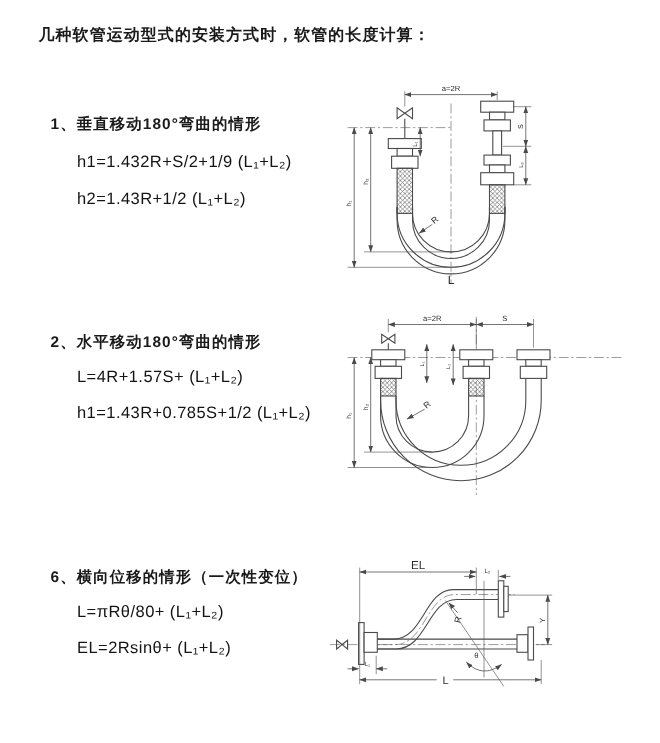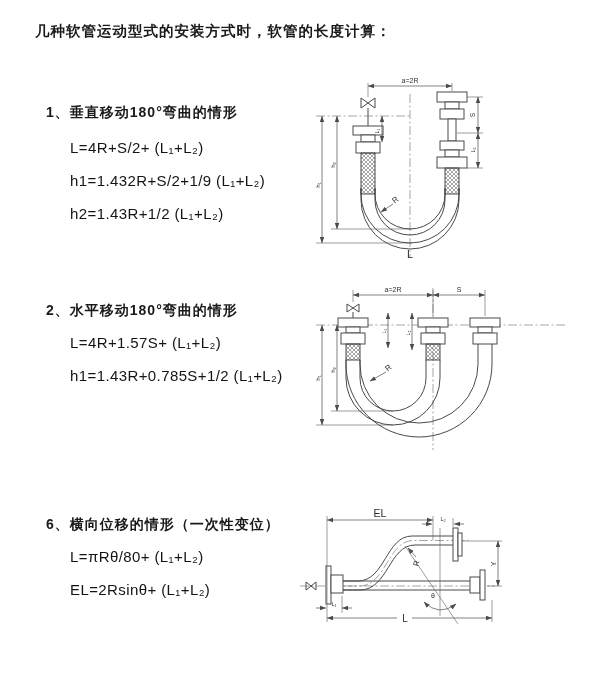--- a/index.html
+++ b/index.html
@@ -37,21 +37,20 @@
   .cl{fill:none;stroke:#6a6a6a;stroke-width:.6;stroke-dasharray:9 2.5 2 2.5;}
   .lbl{fill:#2e2e2e;font-family:"Liberation Sans","DejaVu Sans",sans-serif;}
 </style>
 </head>
 <body>
 
 <div class="doc-title">几种软管运动型式的安装方式时，软管的长度计算：</div>
 
 <div class="sec-heading" id="h1-sec1">1、垂直移动180°弯曲的情形</div>
 <div class="formula-block" id="fb-sec1">
-  <div>L=4R+S/2+ (L₁+L₂)</div>
   <div>h1=1.432R+S/2+1/9 (L₁+L₂)</div>
   <div>h2=1.43R+1/2 (L₁+L₂)</div>
 </div>
 
 <svg id="dia1" width="288" height="182" viewBox="312 78 288 182">
   <defs>
     <marker id="d1a" viewBox="0 0 10 10" refX="9.5" refY="5" markerWidth="9" markerHeight="9" orient="auto-start-reverse">
       <path d="M0,1.5 L10,5 L0,8.5 Z" fill="#4a4a4a"></path>
     </marker>
     <pattern id="d1h" width="4" height="4" patternUnits="userSpaceOnUse">

